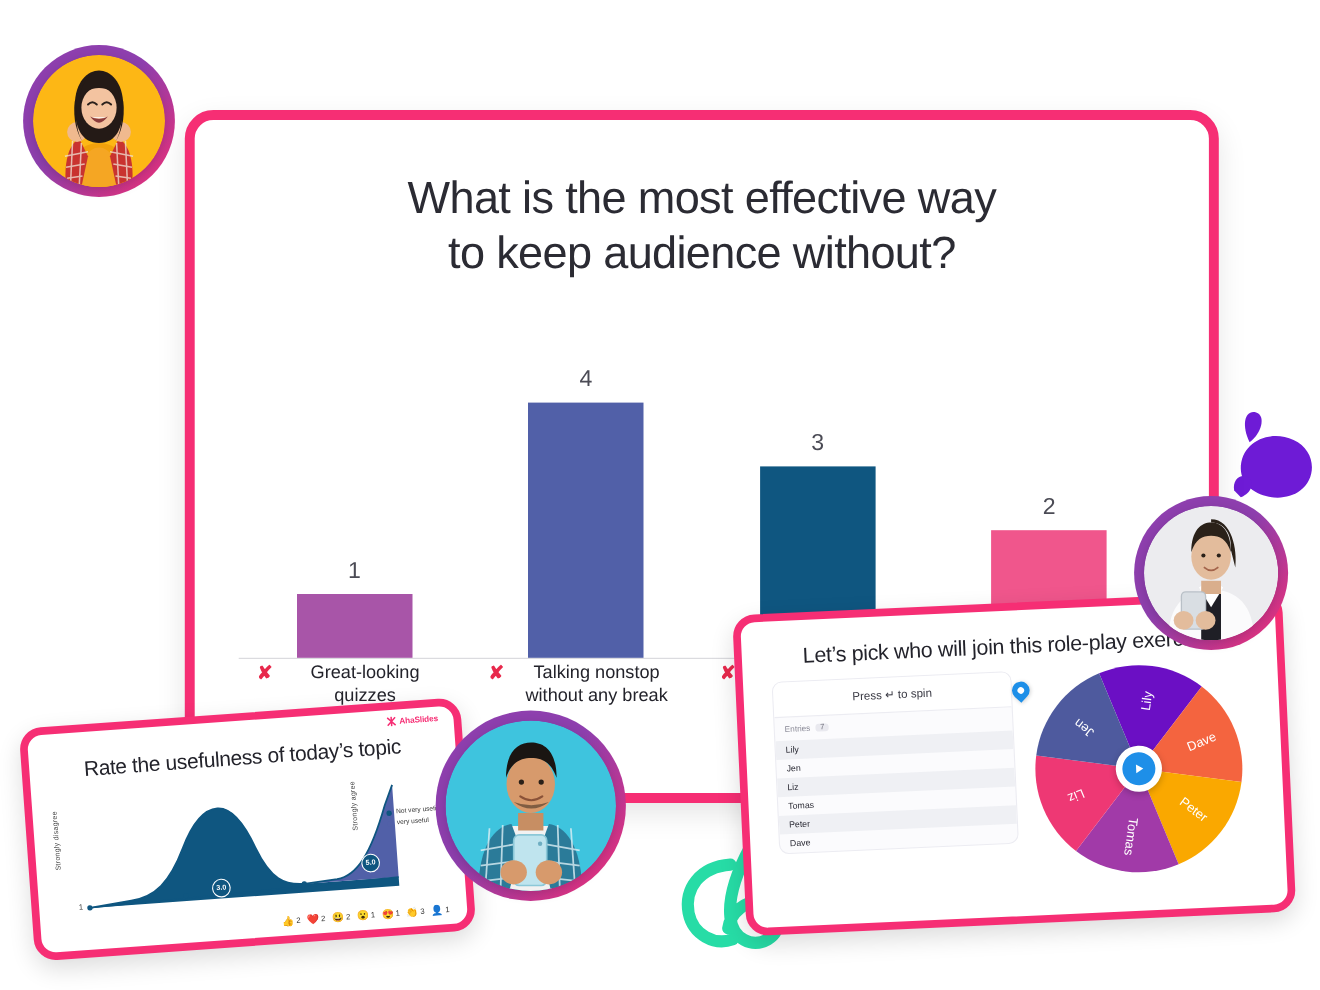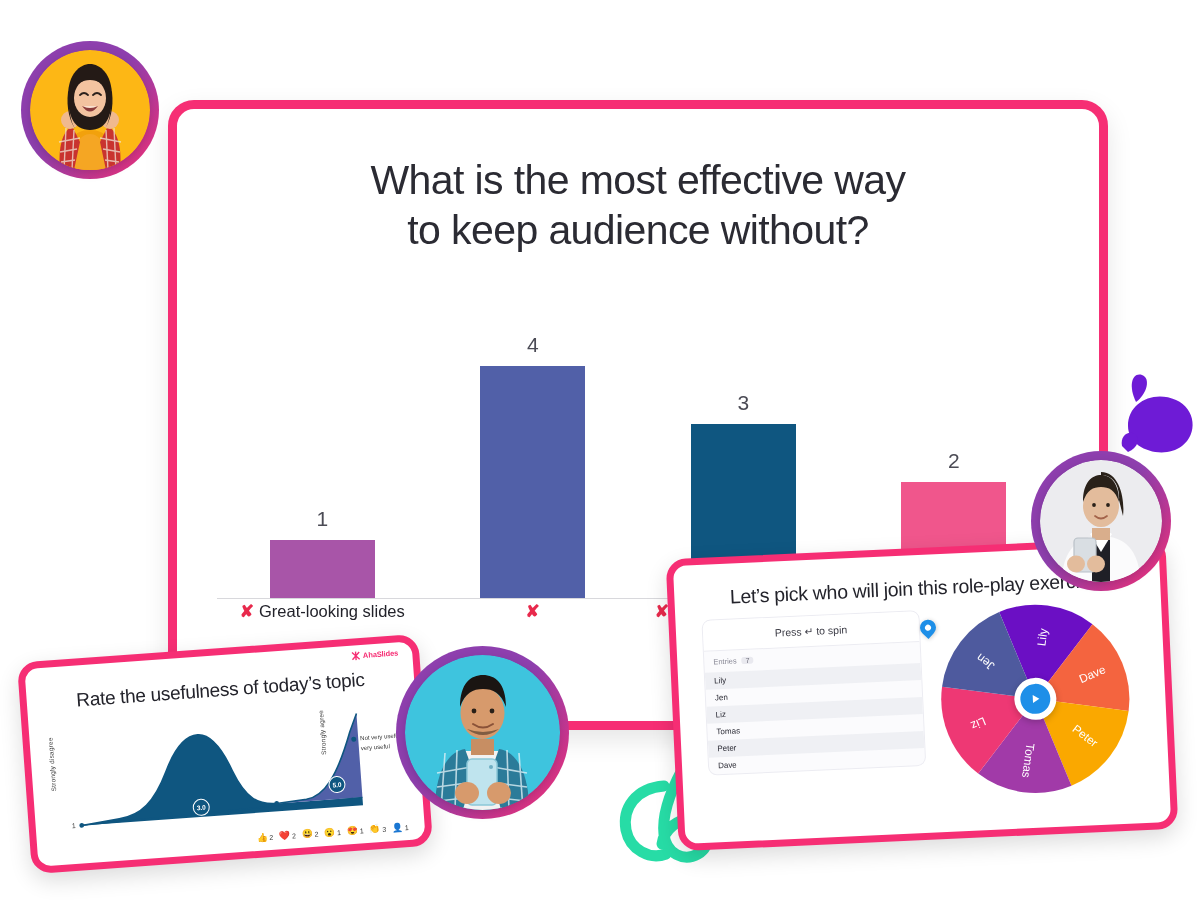--- a/index.html
+++ b/index.html
@@ -224,24 +224,25 @@
             <div class="bar-col">
               <div class="bar-value">2</div>
               <div class="bar-rect" style="height: 116px; background: rgb(240, 86, 140);"></div>
             </div>
           </div>
       </div>
 
       <div id="x-labels">
           <div class="x-label">
             <span class="x-mark">✘</span>
-            <span>Great-looking slides</span>
+            <span>Great-looking quizzes</span>
           </div>
           <div class="x-label">
             <span class="x-mark">✘</span>
+            <span>Talking nonstop without any break</span>
           </div>
           <div class="x-label">
             <span class="x-mark">✘</span>
             <span>Handing out a lot of printed materials</span>
           </div>
           <div class="x-label">
             <span class="x-mark">✘</span>
             <span>Interactive polls and quizzes</span>
           </div>
         </div>

